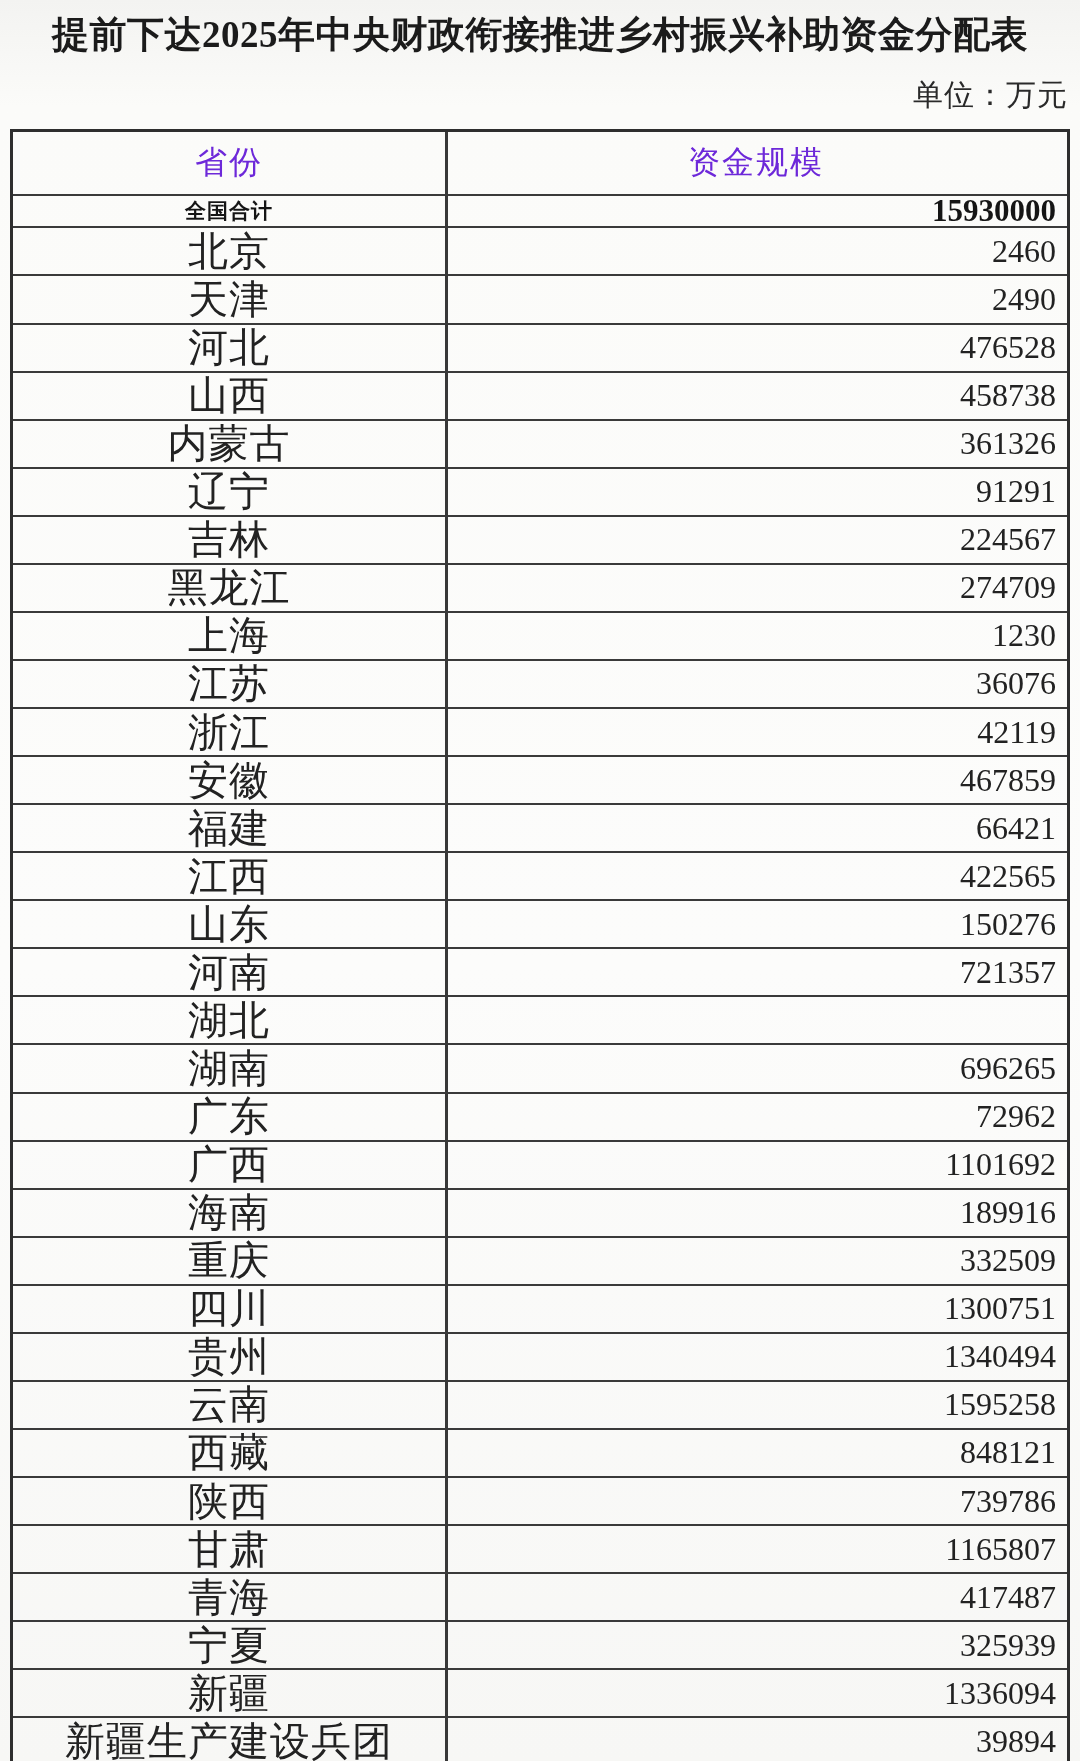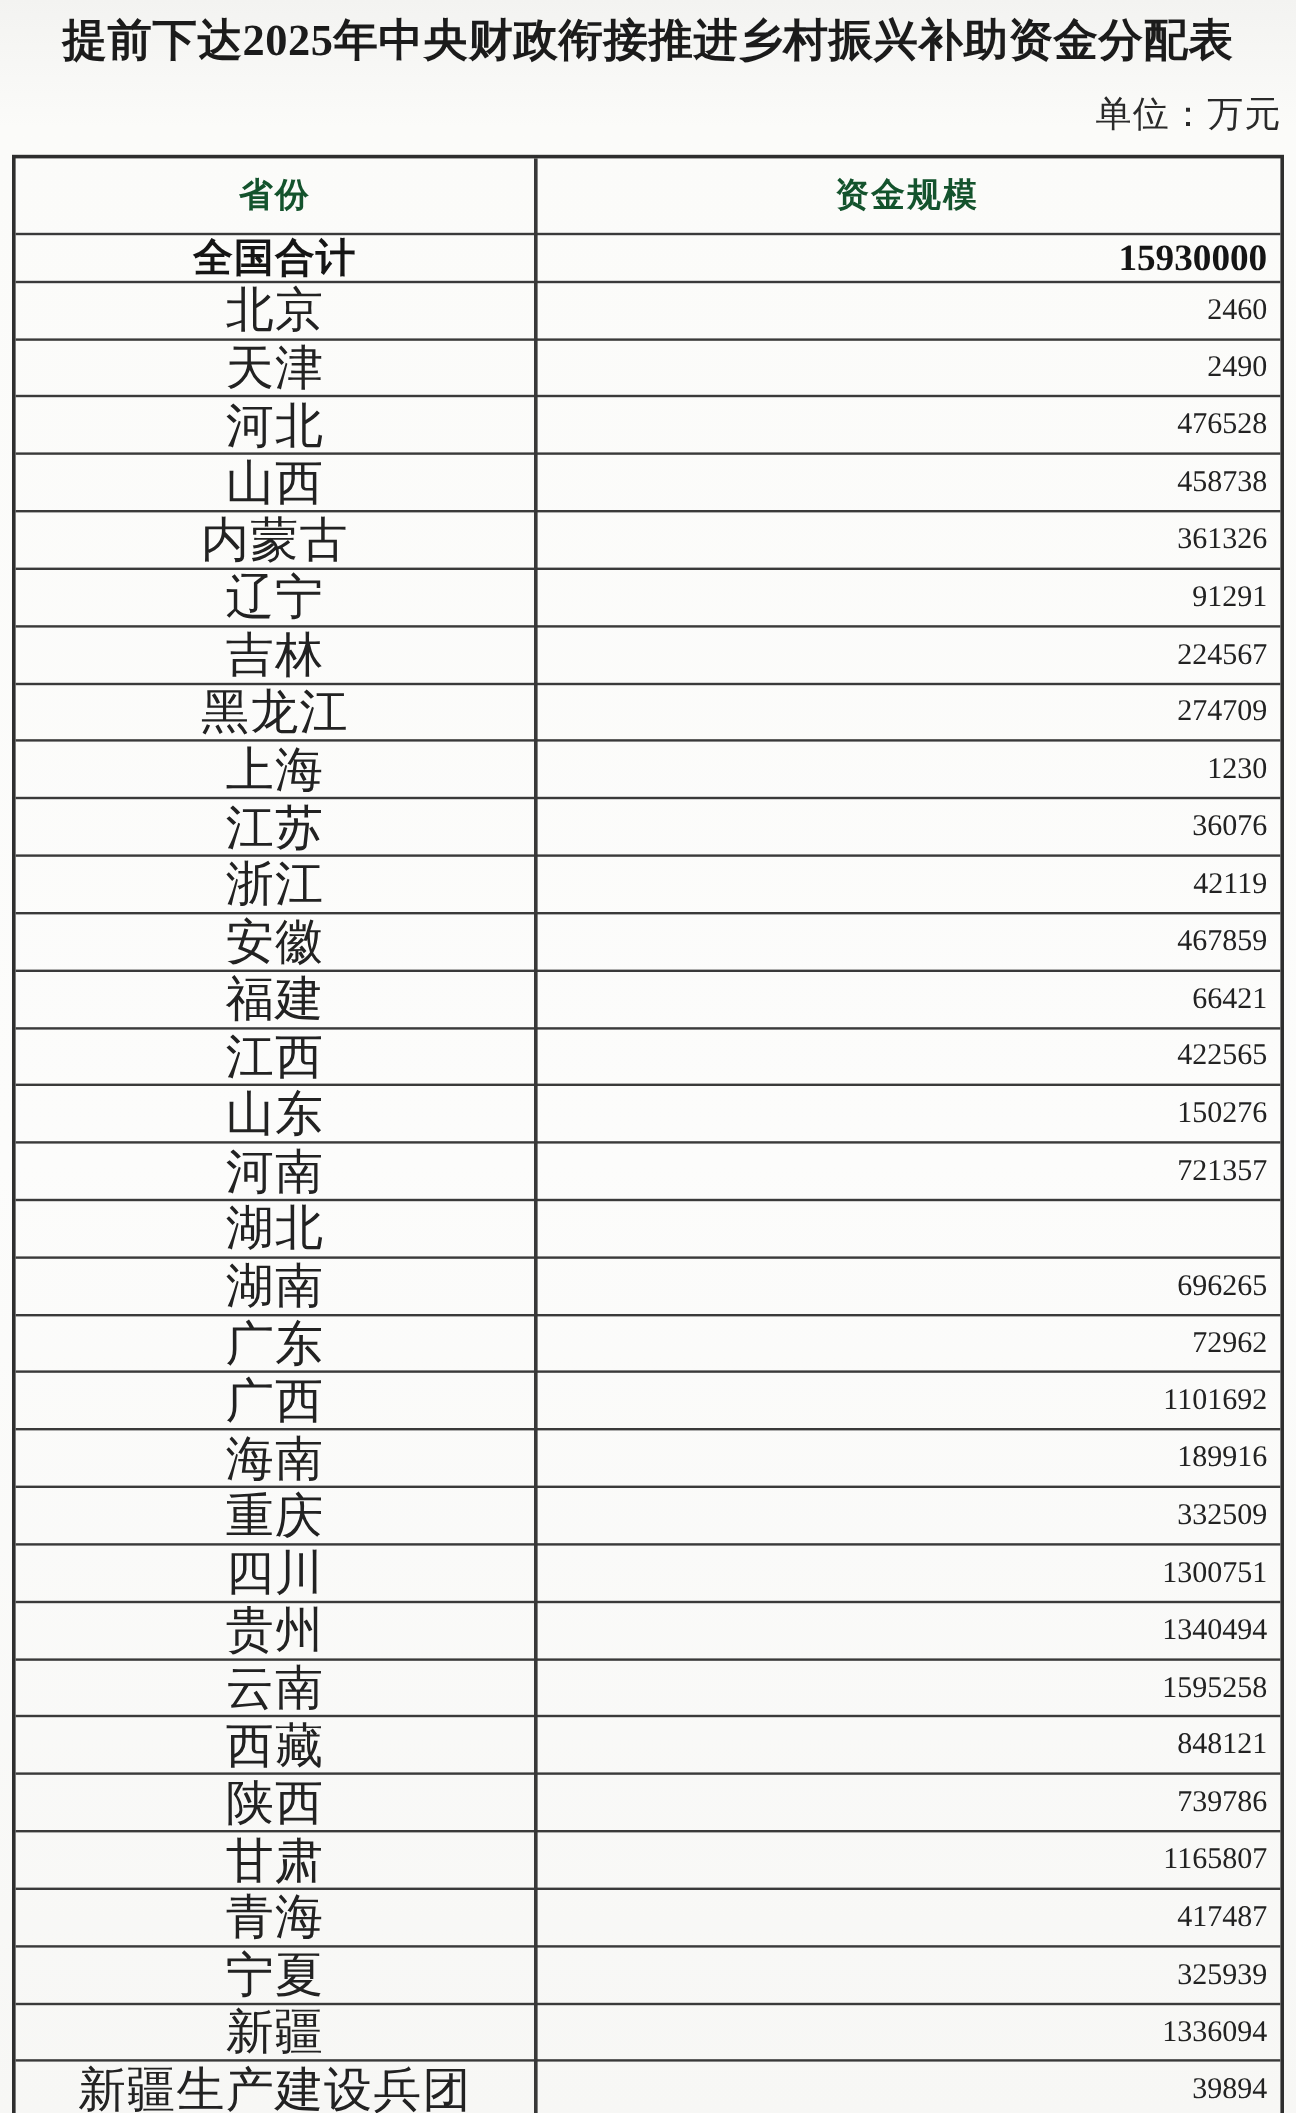--- a/index.html
+++ b/index.html
@@ -78,39 +78,39 @@
   .cell.left {
     width: 41%;
     justify-content: center;
     font-size: 40px;
     letter-spacing: 1px;
   }
   .cell.right {
     flex: 1;
     justify-content: flex-end;
     padding-right: 11px;
-    font-size: 25px;
+    font-size: 32px;
   }
   .cell.right.centered {
     justify-content: center;
     padding-right: 0;
   }
   .row.header .cell {
     font-family: "Liberation Sans", "DejaVu Sans", sans-serif;
-    font-size: 28px;
-    font-weight: 700;
+    font-size: 32px;
+    font-weight: 400;
     letter-spacing: 2px;
-    color: #14532d;
+    color: #6d28d9;
   }
   .row.total .cell {
     font-weight: 700;
     color: #151515;
   }
   .row.total .cell.left {
-    font-size: 33px;
+    font-size: 21px;
   }
   .row.total .cell.right {
     font-size: 31px;
   }
 </style>
 </head>
 <body>
 
 <div class="page">
 

